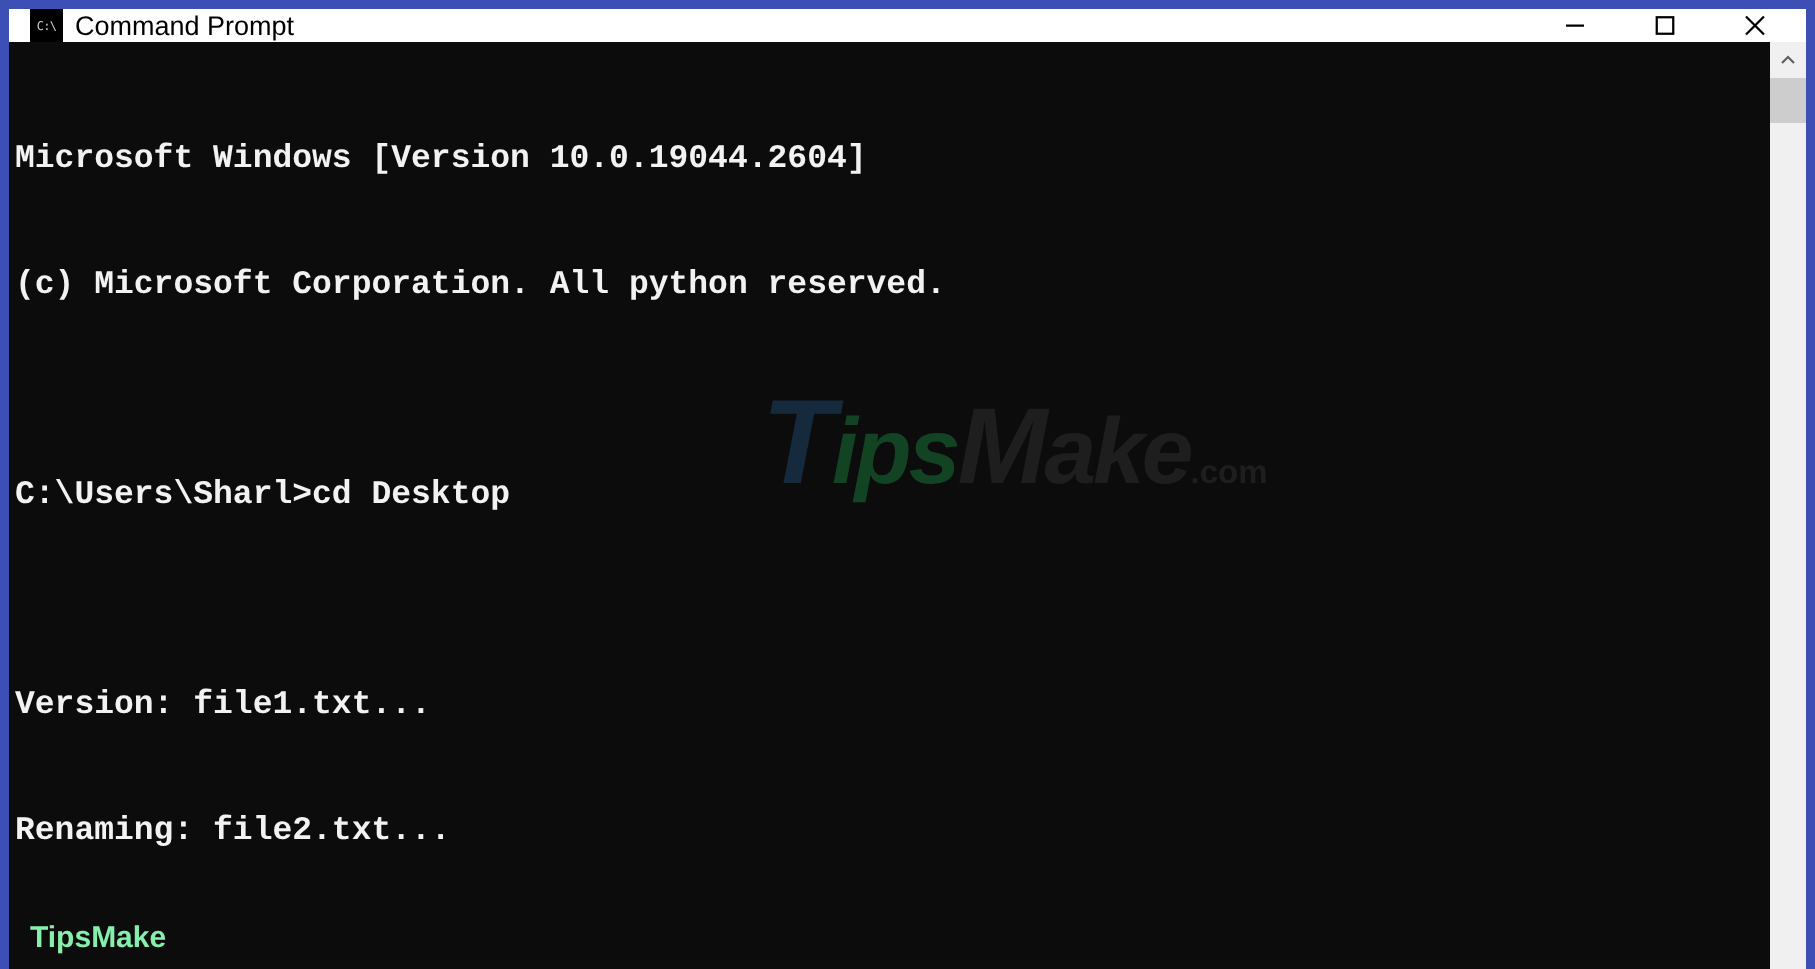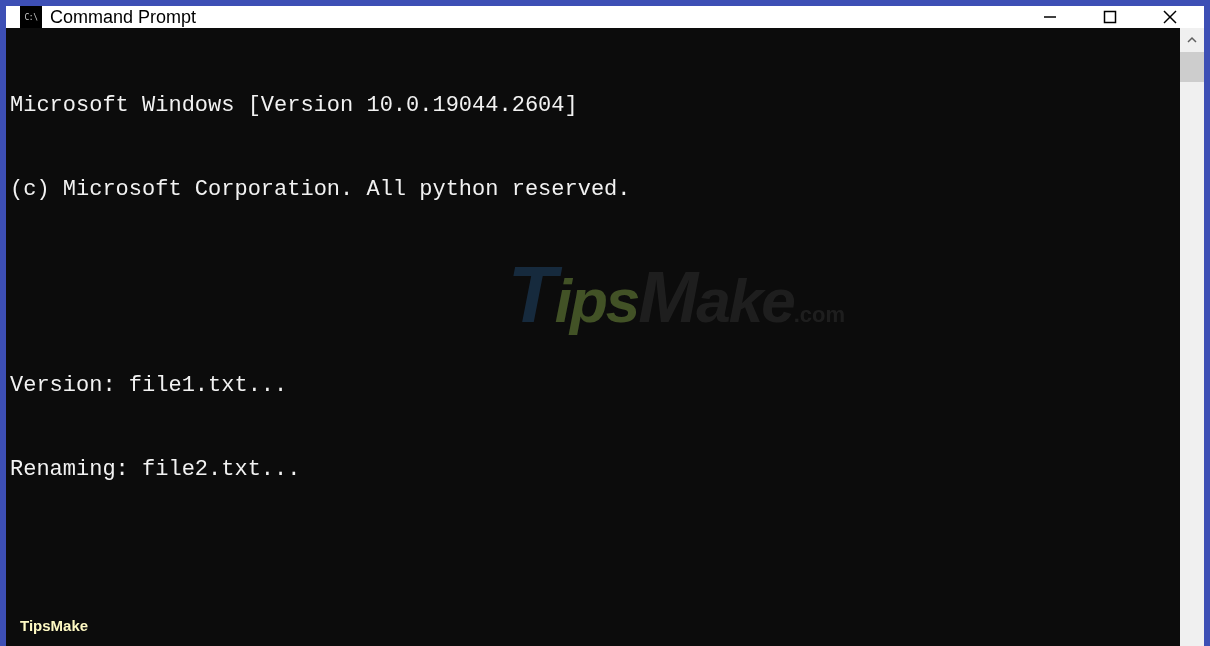--- a/index.html
+++ b/index.html
@@ -78,20 +78,21 @@
       font-family: 'Consolas', 'Courier New', monospace;
       font-size: 22px;
       line-height: 28px;
       color: #f2f2f2;
       white-space: pre;
       overflow: hidden;
       position: relative;
     }
     .terminal-line {
       display: block;
+      font-weight: bold;
     }
     .scrollbar {
       width: 24px;
       background: #f0f0f0;
       display: flex;
       flex-direction: column;
     }
     .scroll-arrow {
       height: 24px;
       display: flex;
@@ -127,21 +128,21 @@
       pointer-events: none;
       user-select: none;
       letter-spacing: -2px;
     }
     .wm-t {
       color: #2e6fb0;
       font-size: 80px;
       vertical-align: baseline;
     }
     .wm-ips {
-      color: #bef264;
+      color: #22c55e;
     }
     .wm-m {
       color: #4a4a4a;
       font-size: 72px;
     }
     .wm-ake {
       color: #4a4a4a;
     }
     .wm-com {
       color: #4a4a4a;
@@ -150,22 +151,22 @@
       letter-spacing: 0;
     }
     .footer {
       height: 30px;
       background: #3d4fb5;
       display: flex;
       align-items: center;
       padding-left: 14px;
     }
     .footer-text {
-      color: #fef9c3;
-      font-size: 15px;
+      color: #86efac;
+      font-size: 20px;
       font-weight: bold;
       text-align: right;
     }
   </style>
 </head>
 <body>
 
 <div class="window">
   <div class="titlebar">
     <div class="app-icon"></div>
@@ -187,20 +188,21 @@
             <line x1="13" y1="1" x2="1" y2="13" stroke="#000" stroke-width="1.5"></line>
           </svg>
       </div>
     </div>
   </div>
   <div class="terminal-area">
     <div class="terminal-content">
       <span class="terminal-line">Microsoft Windows [Version 10.0.19044.2604]</span>
       <span class="terminal-line">(c) Microsoft Corporation. All python reserved.</span>
       <span class="terminal-line"></span>
+      <span class="terminal-line">C:\Users\Sharl&gt;cd Desktop</span>
       <span class="terminal-line"></span>
       <span class="terminal-line">Version: file1.txt...</span>
       <span class="terminal-line">Renaming: file2.txt...</span>
       
       <span class="terminal-line"></span>
       
       <div class="watermark">
         <span class="wm-t">T</span><span class="wm-ips">ips</span><span class="wm-m">M</span><span class="wm-ake">ake</span><span class="wm-com">.com</span>
       </div>
     </div>

